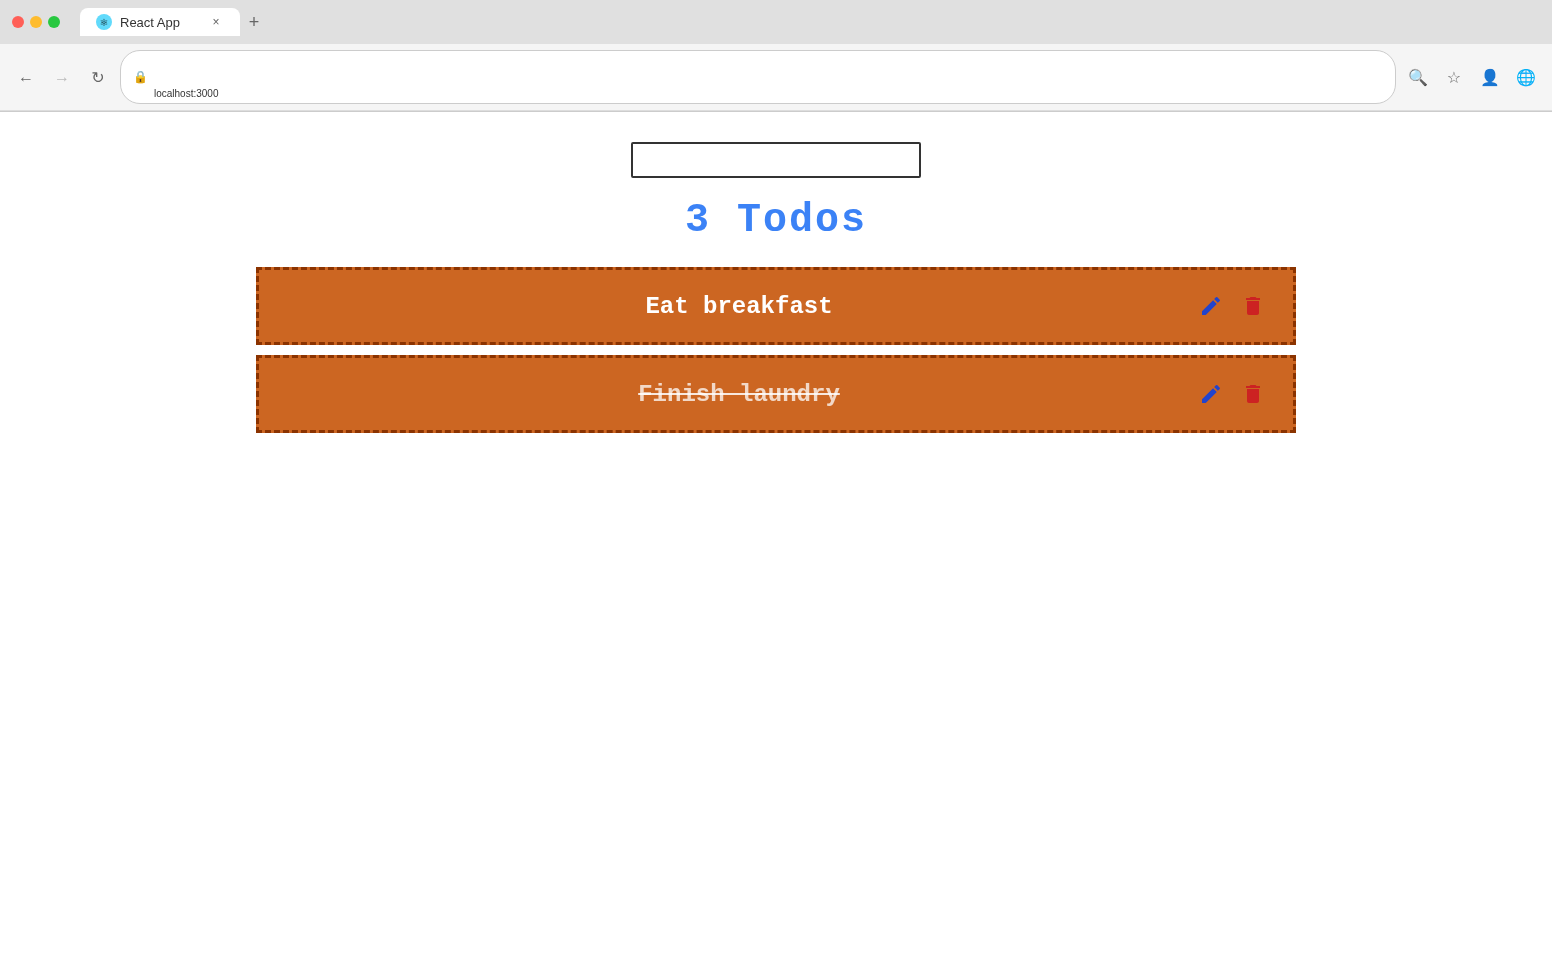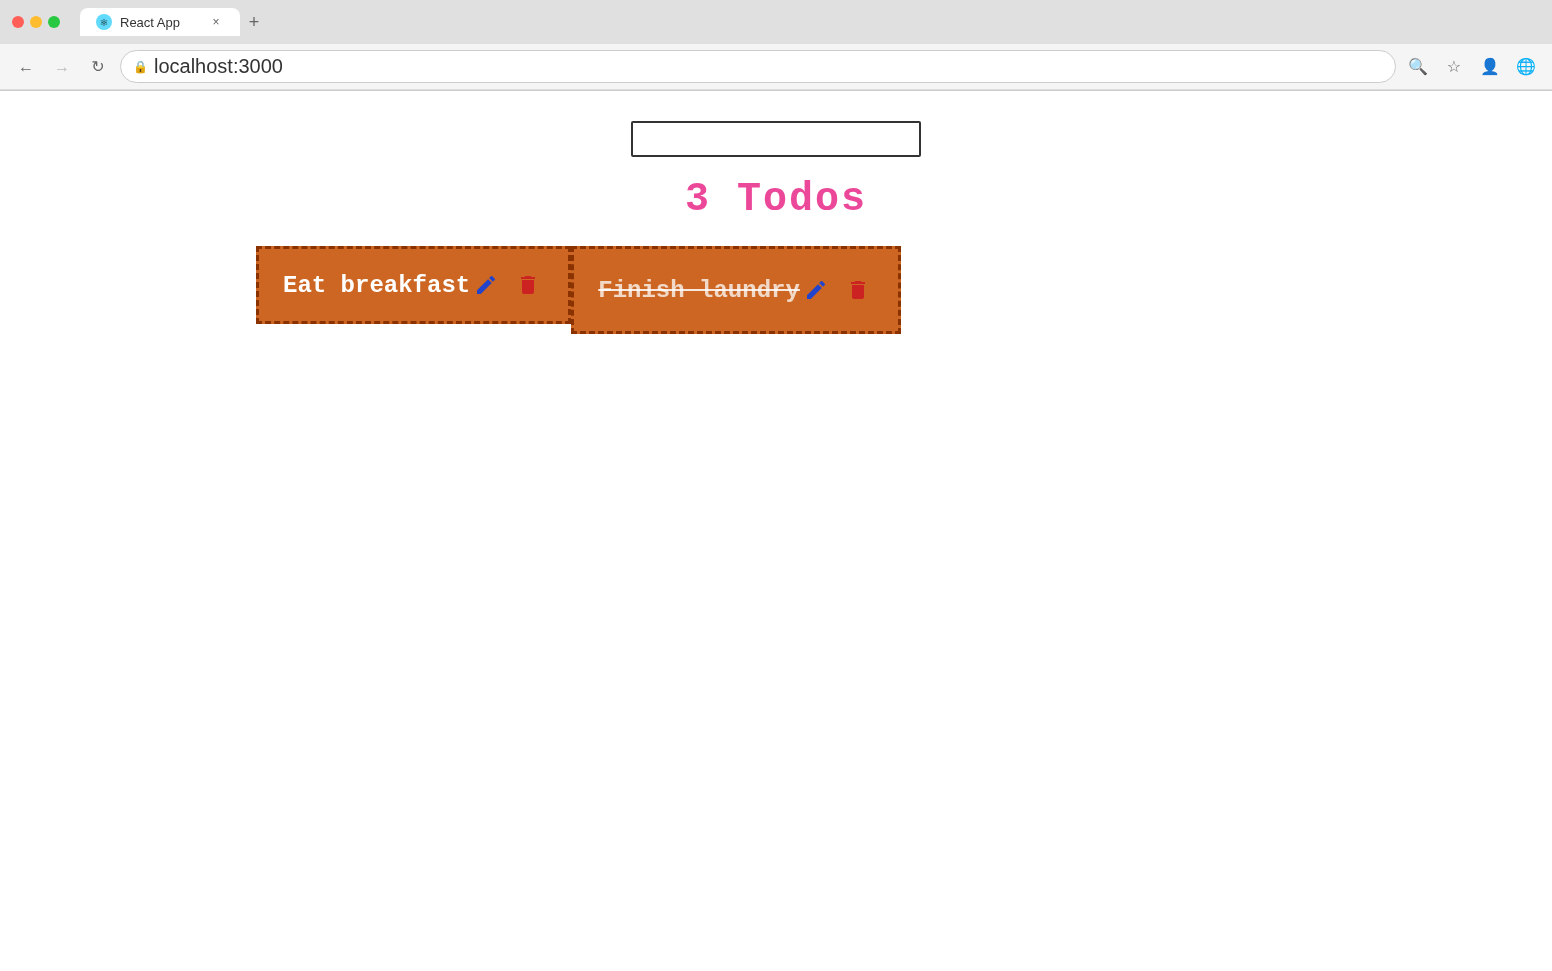--- a/index.html
+++ b/index.html
@@ -149,21 +149,22 @@
       color: #333;
     }
 
     .lock-icon {
       color: #666;
       font-size: 12px;
     }
 
     .address-text {
       color: #333;
-      font-size: 20px;
+      font-size: 10px;
+      margin-top: 33px;
     }
 
     .nav-actions {
       display: flex;
       gap: 8px;
       align-items: center;
     }
 
     
     .page-content {
@@ -183,29 +184,29 @@
       padding: 4px 8px;
       font-size: 16px;
       outline: none;
       margin-bottom: 20px;
     }
 
     .todo-count {
       font-size: 40px;
       font-weight: 900;
       font-family: 'Courier New', monospace;
-      color: #ec4899;
+      color: #3b82f6;
       margin-bottom: 24px;
       letter-spacing: 2px;
     }
 
     .todo-list {
       width: 1040px;
       display: flex;
-      flex-direction: row;
+      flex-direction: column;
       gap: 0;
     }
 
     .todo-item {
       background: #cc6622;
       border: 3px dashed #8b3300;
       display: flex;
       align-items: center;
       justify-content: space-between;
       padding: 20px 24px;

